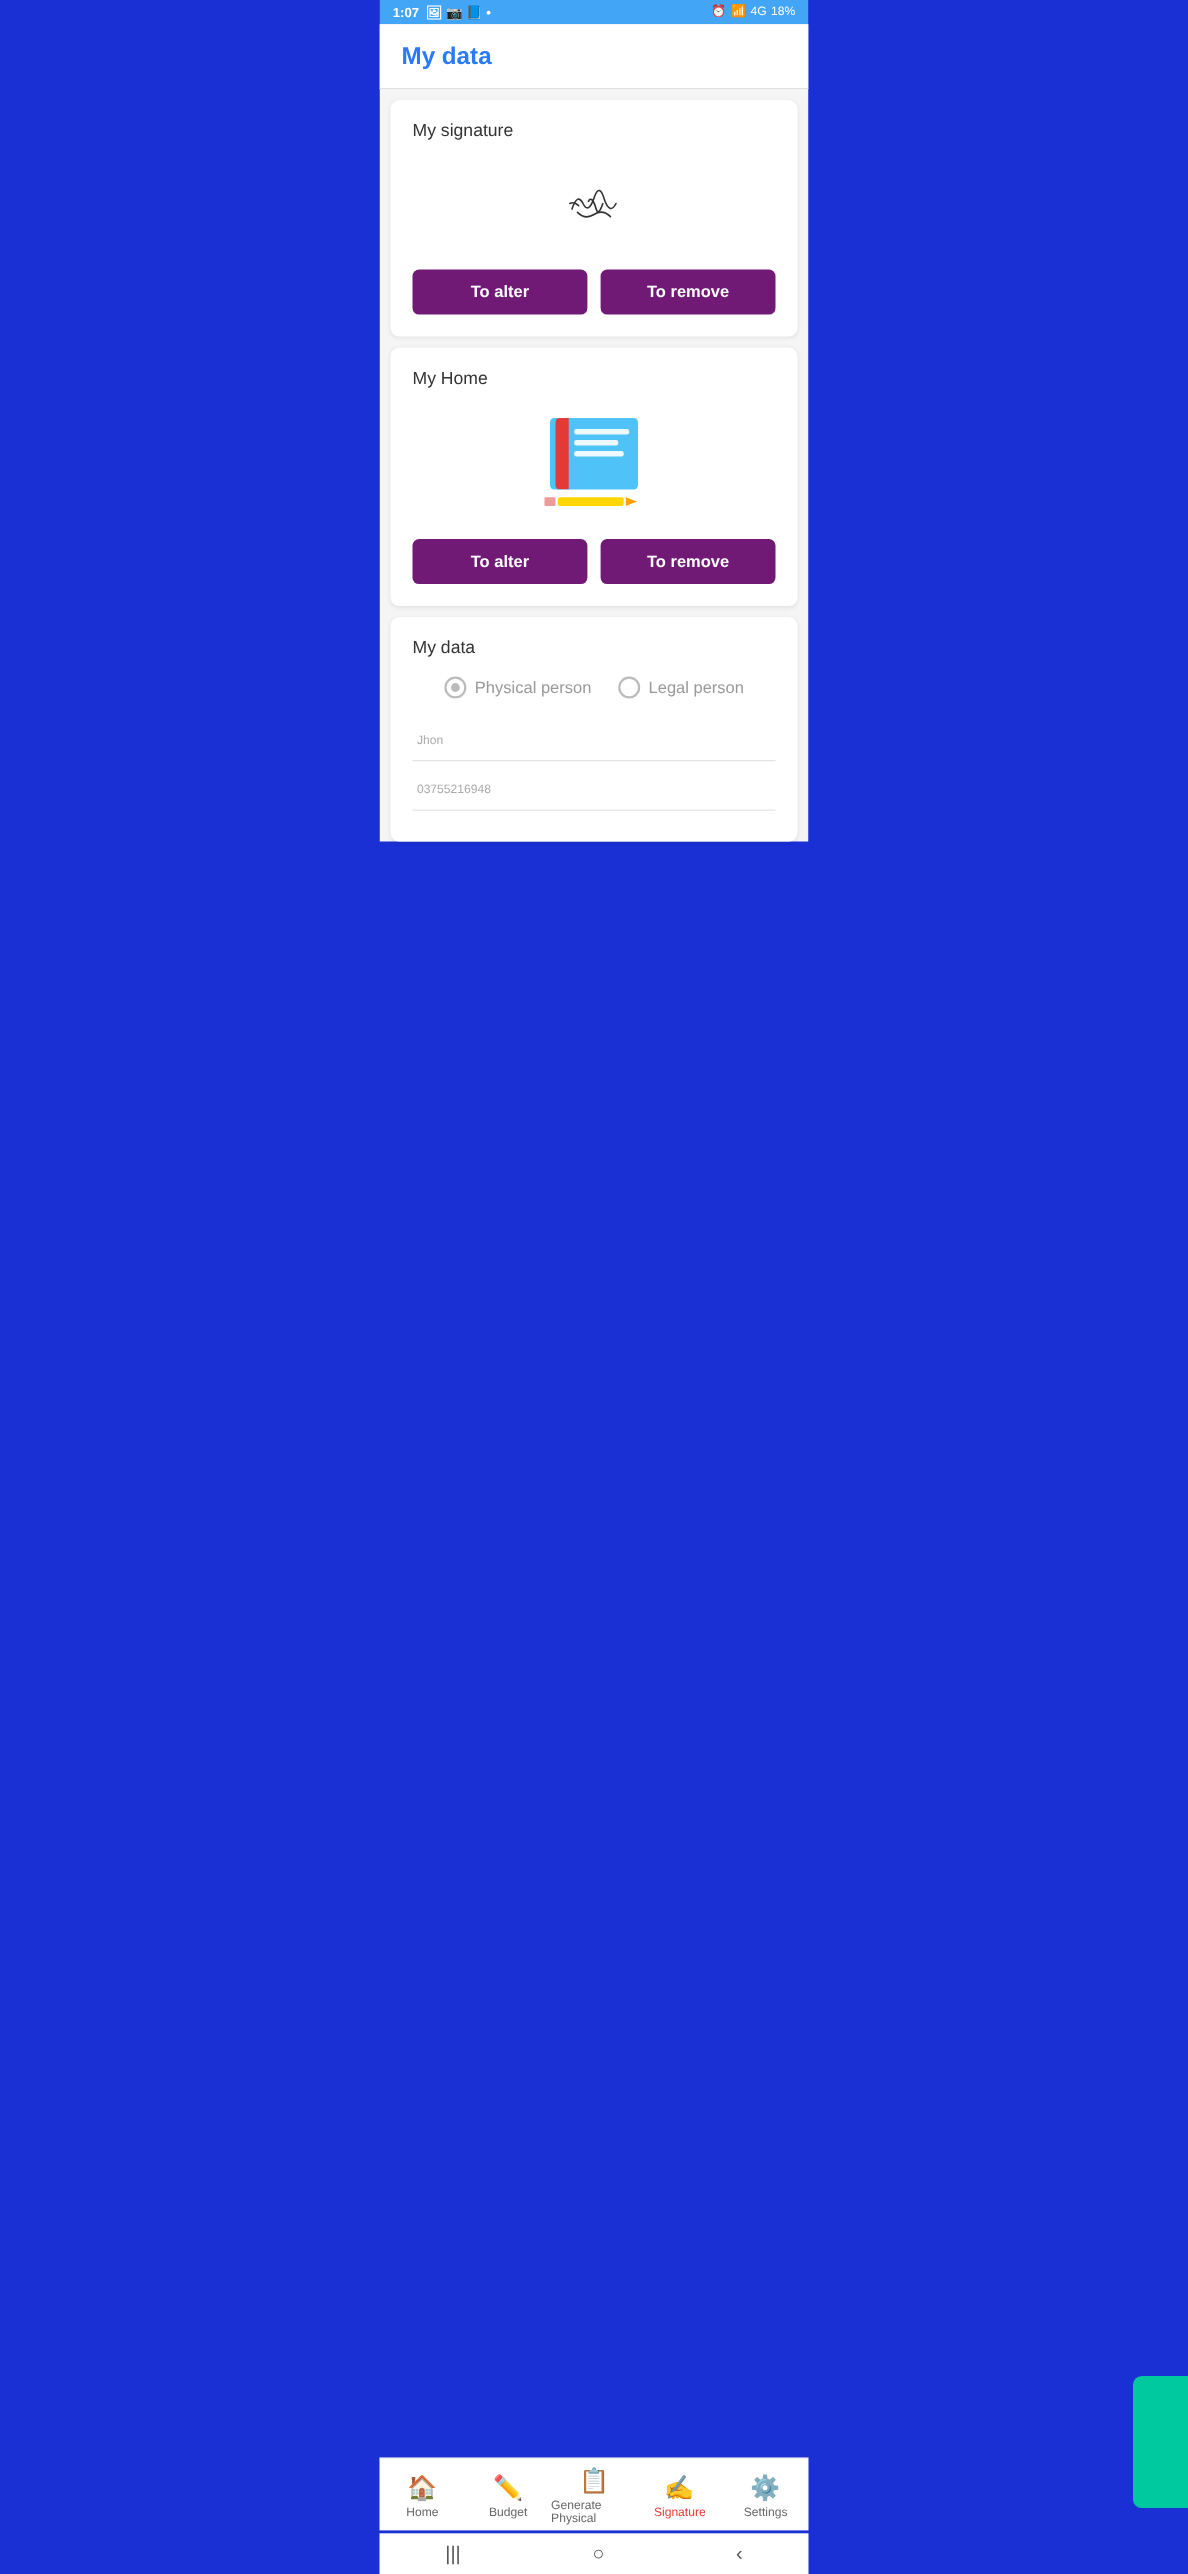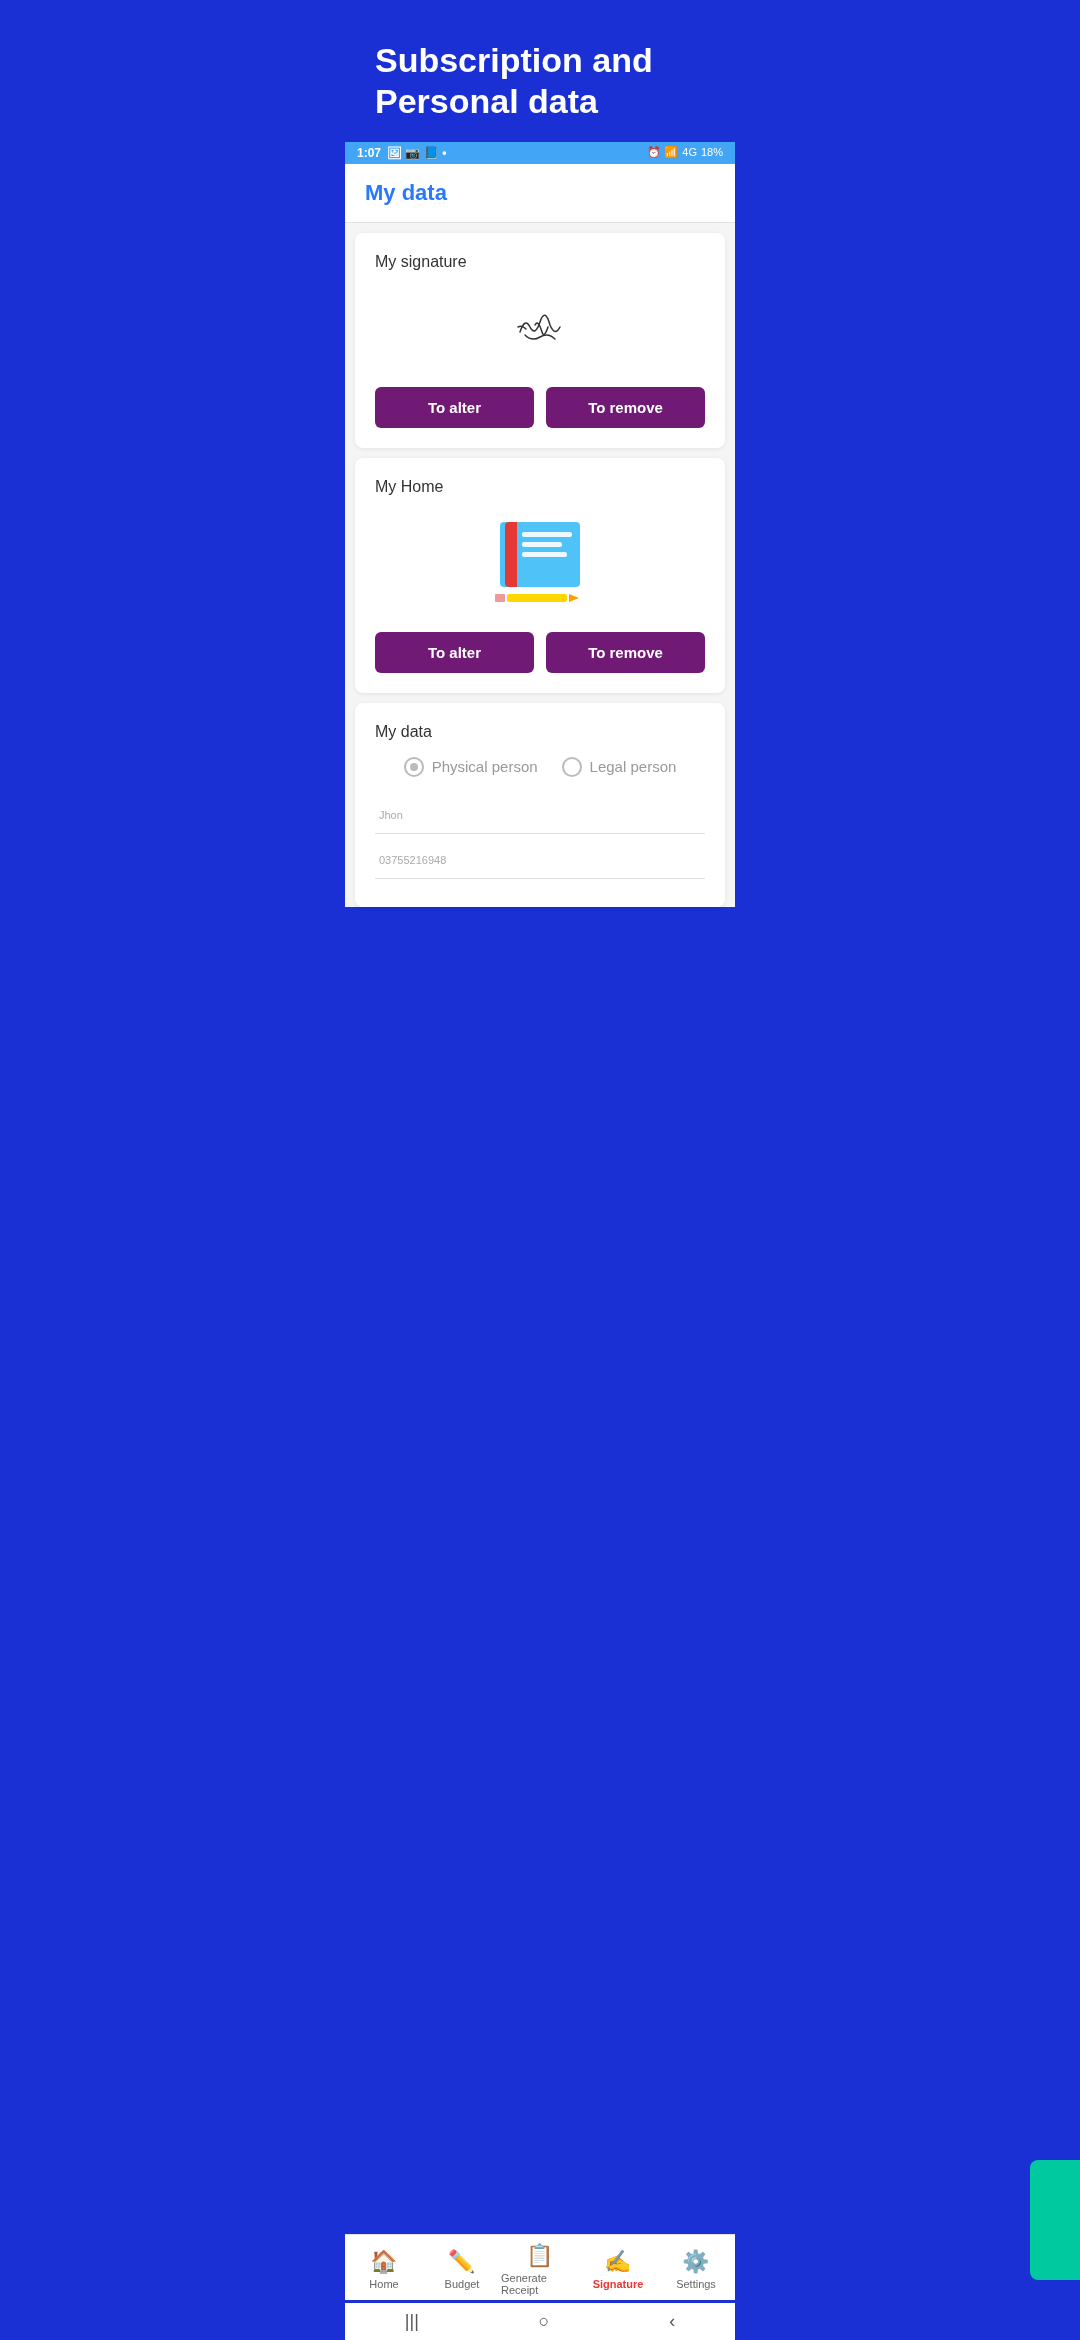--- a/index.html
+++ b/index.html
@@ -315,21 +315,21 @@
       color: #e53935;
     }
 
     .nav-label {
       font-size: 11px;
       color: #666;
     }
 
     .nav-label.active {
       color: #e53935;
-      font-weight: 700;
+      font-weight: 400;
     }
 
     
     .system-nav {
       position: fixed;
       bottom: 0;
       left: 50%;
       transform: translateX(-50%);
       width: 390px;
       background: white;
@@ -344,26 +344,20 @@
       font-size: 18px;
       color: #555;
       cursor: pointer;
     }
   </style>
 </head>
 <body>
 
 <div class="bg-blue">
 
-  <div class="header">
-    <h1>
-      <span>Subscription and</span><br>
-      <span>Personal data</span>
-    </h1>
-  </div>
 
   <div class="status-bar">
     <div class="status-left">
       <span>1:07</span>
       <span>🖼 📷 📘 •</span>
     </div>
     <div class="status-right">
       <span>⏰</span>
       <span>📶</span>
       <span>4G</span>
@@ -446,21 +440,21 @@
   <div class="nav-item">
     <span class="nav-icon">🏠</span>
     <span class="nav-label">Home</span>
   </div>
   <div class="nav-item">
     <span class="nav-icon">✏️</span>
     <span class="nav-label">Budget</span>
   </div>
   <div class="nav-item">
     <span class="nav-icon">📋</span>
-    <span class="nav-label">Generate Receipt</span>
+    <span class="nav-label">Generate Physical</span>
   </div>
   <div class="nav-item">
     <span class="nav-icon active">✍️</span>
     <span class="nav-label active">Signature</span>
   </div>
   <div class="nav-item">
     <span class="nav-icon">⚙️</span>
     <span class="nav-label">Settings</span>
   </div>
 </div>

